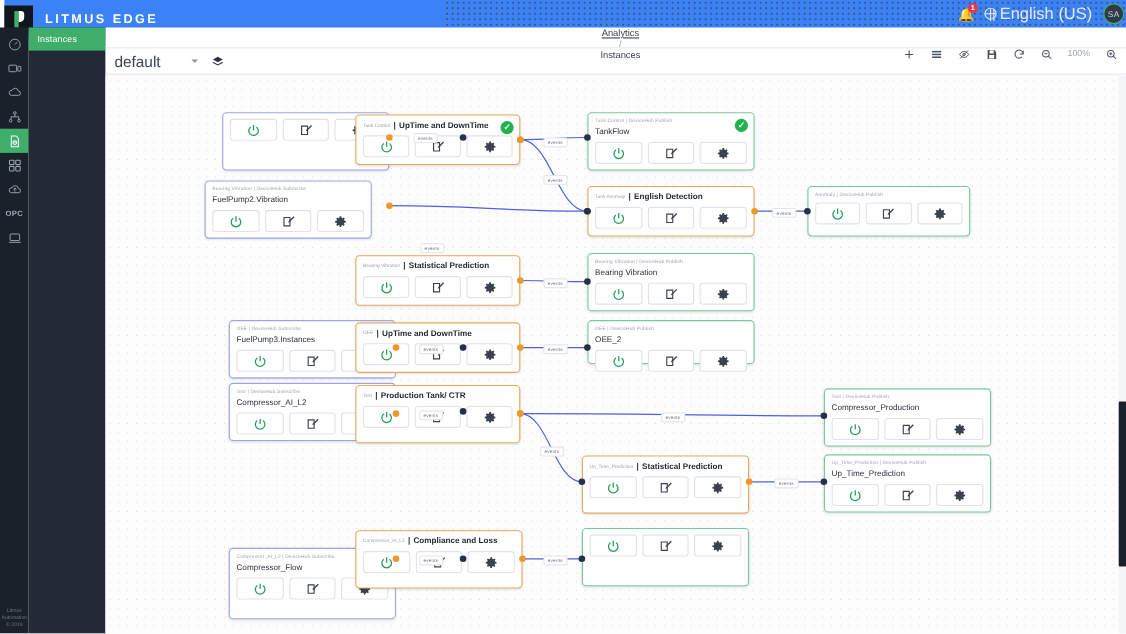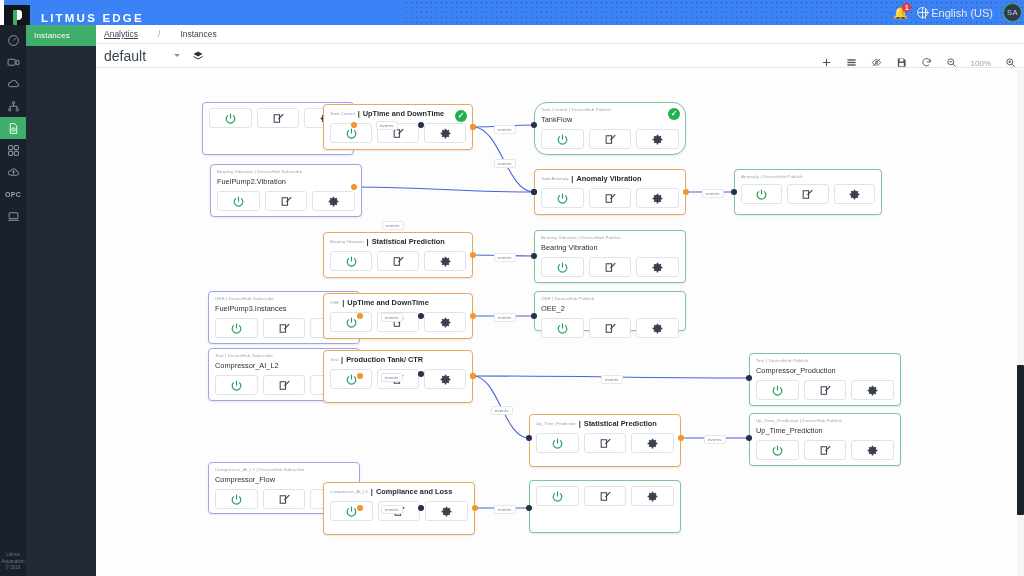--- a/index.html
+++ b/index.html
@@ -43,21 +43,21 @@
     position:absolute; right:6px; top:0; height:25px;
     display:flex; align-items:center; gap:10px;
   }
   .bell-wrap { position:relative; width:14px; height:14px; }
   .bell { font-size:12px; color:#e7e9ee; line-height:14px; }
   .bell-badge {
     position:absolute; right:-4px; top:-3px; background:#e8384f; color:#fff;
     font-size:6.5px; width:9px; height:9px; border-radius:50%;
     display:flex; align-items:center; justify-content:center; font-weight:bold;
   }
-  .lang { display:flex; align-items:center; gap:3px; color:#e7e9ee; font-size:11px; }
+  .lang { display:flex; align-items:center; gap:3px; color:#e7e9ee; font-size:15px; }
   .globe {
     width:11px; height:11px; border-radius:50%; border:1.2px solid #e7e9ee;
     position:relative; display:inline-block;
   }
   .globe:before{ content:""; position:absolute; left:-0.5px; top:4px; width:11px; height:1px; background:#e7e9ee;}
   .globe:after{ content:""; position:absolute; left:4px; top:-0.5px; width:2px; height:11px; border-left:1px solid #e7e9ee; border-right:1px solid #e7e9ee;}
   .avatar {
     width:19px; height:19px; border-radius:50%; background:#2f3a4a;
     border:1.3px solid #3fae6a; color:#cfd6df; font-size:7.5px;
     display:flex; align-items:center; justify-content:center; letter-spacing:.4px;
@@ -88,41 +88,41 @@
   }
   .subnav-item {
     height:21px; background:#3fae6a; color:#fff; font-size:8px;
     display:flex; align-items:center; padding-left:8px; letter-spacing:.2px;
   }
 
   
   .main { position:absolute; left:96px; top:25px; width:928px; height:551px; background:#fff; }
   .breadcrumb {
     height:19px; border-bottom:1px solid #e6e8eb; display:flex; align-items:center;
-    padding-left:8px; font-size:8.5px; color:#4a5260; gap:20px;
+    padding-left:8px; font-size:8.5px; color:#4a5260; gap:0;flex-direction:column;
   }
   .breadcrumb .crumb-link { text-decoration:underline; color:#3b4452; }
   .breadcrumb .crumb-sep { color:#9aa1ad; }
   .breadcrumb .crumb-cur { color:#3b4452; }
 
   .toolbar {
     height:24px; border-bottom:1px solid #e6e8eb; display:flex; align-items:center;
     padding:0 8px; position:relative;
   }
   .select-wrap {
     display:flex; align-items:center; width:78px; font-size:14px; color:#3b4452;
     position:relative;
   }
   .select-wrap .caret {
     position:absolute; right:2px; width:0;height:0;
     border-left:3px solid transparent;border-right:3px solid transparent;border-top:3.5px solid #8b94a1;
   }
   .layers-icon { margin-left:10px; color:#2d3440; display:flex; }
   .toolbar-right {
-    position:absolute; right:8px; top:0; height:24px; display:flex; align-items:flex-end; gap:14px;
+    position:absolute; right:8px; top:0; height:24px; display:flex; align-items:flex-start; gap:14px;
   }
   .tb-btn { color:#4a5260; display:flex; align-items:center; justify-content:center; }
   .tb-zoom { font-size:8px; color:#9aa1ad; }
 
   
   .canvas {
     position:absolute; left:0; top:44px; width:928px; height:507px;
     background-color:#fdfdfe;
     background-image:radial-gradient(#d2d6de 0.6px, transparent 0.6px);
     background-size:8px 8px;
@@ -377,21 +377,21 @@
                 <path d="M20 3l1.6 1.6-8.4 8.4-2.2.6.6-2.2z" fill="currentColor" stroke="none"></path>
               </svg>
             </div>
             <div class="nbtn">
               <svg width="13" height="13" viewBox="0 0 24 24" fill="currentColor">
                 <path d="M12 8.4A3.6 3.6 0 1 0 12 15.6 3.6 3.6 0 0 0 12 8.4zm9 4.9v-2.6l-2.3-.4a7 7 0 0 0-.7-1.7l1.3-1.9-1.8-1.8-1.9 1.3a7 7 0 0 0-1.7-.7L13.3 3h-2.6l-.4 2.5a7 7 0 0 0-1.7.7L6.7 4.9 4.9 6.7l1.3 1.9a7 7 0 0 0-.7 1.7L3 10.7v2.6l2.5.4a7 7 0 0 0 .7 1.7l-1.3 1.9 1.8 1.8 1.9-1.3a7 7 0 0 0 1.7.7l.4 2.5h2.6l.4-2.5a7 7 0 0 0 1.7-.7l1.9 1.3 1.8-1.8-1.3-1.9a7 7 0 0 0 .7-1.7z"></path>
               </svg>
             </div>
           </div>
         </div>
-        <div class="node sub" style="left: 114px; top: 95px; width: 152px; height: 53px;">
+        <div class="node sub" style="left: 90px; top: 95px; width: 152px; height: 53px;">
           <div class="node-head">
             <div class="node-meta">Bearing Vibration  |  DeviceHub Subscribe</div>
             <div class="node-title">FuelPump2.Vibration</div>
           </div>
           <div class="node-btns">
             <div class="nbtn power">
               <svg width="13" height="13" viewBox="0 0 24 24" fill="none" stroke="currentColor" stroke-width="2.1">
                 <path d="M12 3v9"></path>
                 <path d="M7.2 6.2a8 8 0 1 0 9.6 0"></path>
               </svg>
@@ -431,21 +431,21 @@
               </svg>
             </div>
             <div class="nbtn">
               <svg width="13" height="13" viewBox="0 0 24 24" fill="currentColor">
                 <path d="M12 8.4A3.6 3.6 0 1 0 12 15.6 3.6 3.6 0 0 0 12 8.4zm9 4.9v-2.6l-2.3-.4a7 7 0 0 0-.7-1.7l1.3-1.9-1.8-1.8-1.9 1.3a7 7 0 0 0-1.7-.7L13.3 3h-2.6l-.4 2.5a7 7 0 0 0-1.7.7L6.7 4.9 4.9 6.7l1.3 1.9a7 7 0 0 0-.7 1.7L3 10.7v2.6l2.5.4a7 7 0 0 0 .7 1.7l-1.3 1.9 1.8 1.8 1.9-1.3a7 7 0 0 0 1.7.7l.4 2.5h2.6l.4-2.5a7 7 0 0 0 1.7-.7l1.9 1.3 1.8-1.8-1.3-1.9a7 7 0 0 0 .7-1.7z"></path>
               </svg>
             </div>
           </div>
           <div class="check">✓</div>
         </div>
-        <div class="node pub" style="left: 438px; top: 33px; width: 152px; height: 53px; border-radius: 13px;">
+        <div class="node pub" style="left: 438px; top: 33px; width: 152px; height: 53px;">
           <div class="node-head">
             <div class="node-meta">Tank Control  |  DeviceHub Publish</div>
             <div class="node-title">TankFlow</div>
           </div>
           <div class="node-btns">
             <div class="nbtn power">
               <svg width="13" height="13" viewBox="0 0 24 24" fill="none" stroke="currentColor" stroke-width="2.1">
                 <path d="M12 3v9"></path>
                 <path d="M7.2 6.2a8 8 0 1 0 9.6 0"></path>
               </svg>
@@ -462,21 +462,21 @@
               </svg>
             </div>
           </div>
           <div class="check">✓</div>
         </div>
         <div class="node proc" style="left: 438px; top: 100px; width: 152px; height: 46px;">
           <div class="node-head">
             <div class="node-title-inline">
               <span class="tl-meta">Tank Anomaly</span>
               <span class="tl-bar">|</span>
-              <span class="tl-main">Anomaly Vibration</span>
+              <span class="tl-main">English Detection</span>
             </div>
           </div>
           <div class="node-btns">
             <div class="nbtn power">
               <svg width="13" height="13" viewBox="0 0 24 24" fill="none" stroke="currentColor" stroke-width="2.1">
                 <path d="M12 3v9"></path>
                 <path d="M7.2 6.2a8 8 0 1 0 9.6 0"></path>
               </svg>
             </div>
             <div class="nbtn">
@@ -771,21 +771,21 @@
                 <path d="M20 3l1.6 1.6-8.4 8.4-2.2.6.6-2.2z" fill="currentColor" stroke="none"></path>
               </svg>
             </div>
             <div class="nbtn">
               <svg width="13" height="13" viewBox="0 0 24 24" fill="currentColor">
                 <path d="M12 8.4A3.6 3.6 0 1 0 12 15.6 3.6 3.6 0 0 0 12 8.4zm9 4.9v-2.6l-2.3-.4a7 7 0 0 0-.7-1.7l1.3-1.9-1.8-1.8-1.9 1.3a7 7 0 0 0-1.7-.7L13.3 3h-2.6l-.4 2.5a7 7 0 0 0-1.7.7L6.7 4.9 4.9 6.7l1.3 1.9a7 7 0 0 0-.7 1.7L3 10.7v2.6l2.5.4a7 7 0 0 0 .7 1.7l-1.3 1.9 1.8 1.8 1.9-1.3a7 7 0 0 0 1.7.7l.4 2.5h2.6l.4-2.5a7 7 0 0 0 1.7-.7l1.9 1.3 1.8-1.8-1.3-1.9a7 7 0 0 0 .7-1.7z"></path>
               </svg>
             </div>
           </div>
         </div>
-        <div class="node sub" style="left: 112px; top: 393px; width: 152px; height: 52px;">
+        <div class="node sub" style="left: 112px; top: 429px; width: 152px; height: 65px;">
           <div class="node-head">
             <div class="node-meta">Compressor_AI_L2  |  DeviceHub Subscribe</div>
             <div class="node-title">Compressor_Flow</div>
           </div>
           <div class="node-btns">
             <div class="nbtn power">
               <svg width="13" height="13" viewBox="0 0 24 24" fill="none" stroke="currentColor" stroke-width="2.1">
                 <path d="M12 3v9"></path>
                 <path d="M7.2 6.2a8 8 0 1 0 9.6 0"></path>
               </svg>

